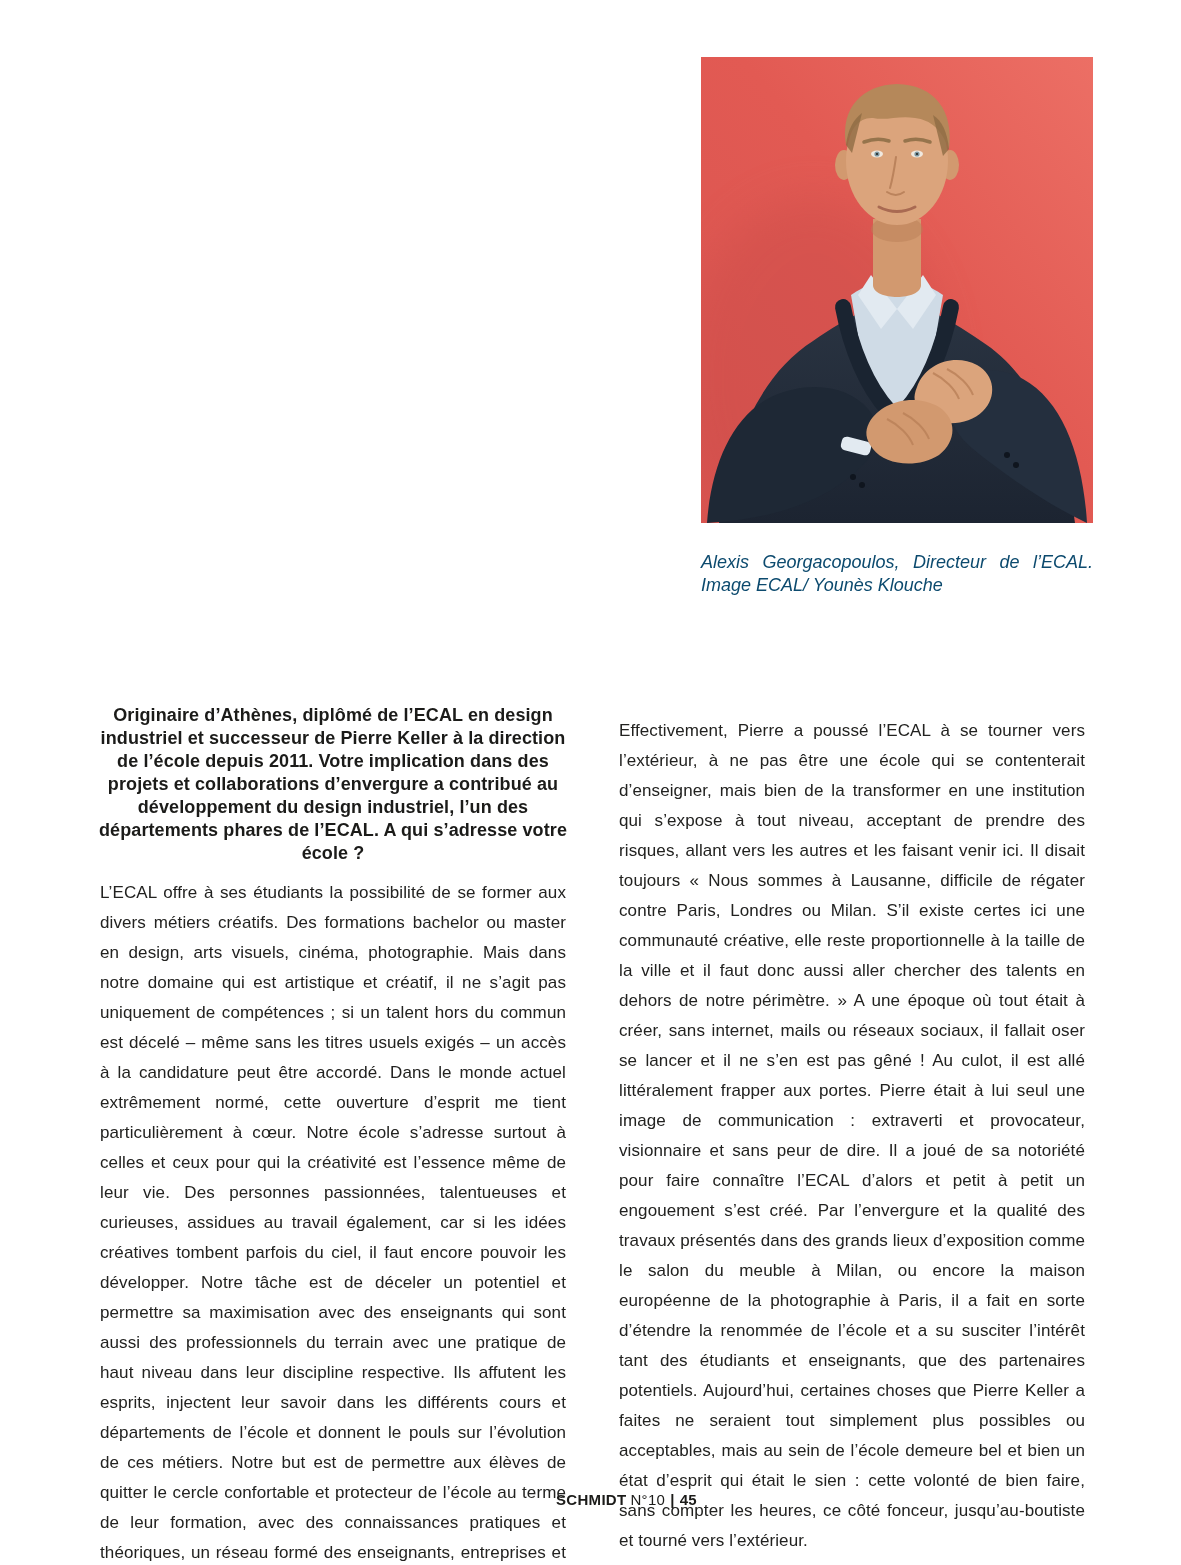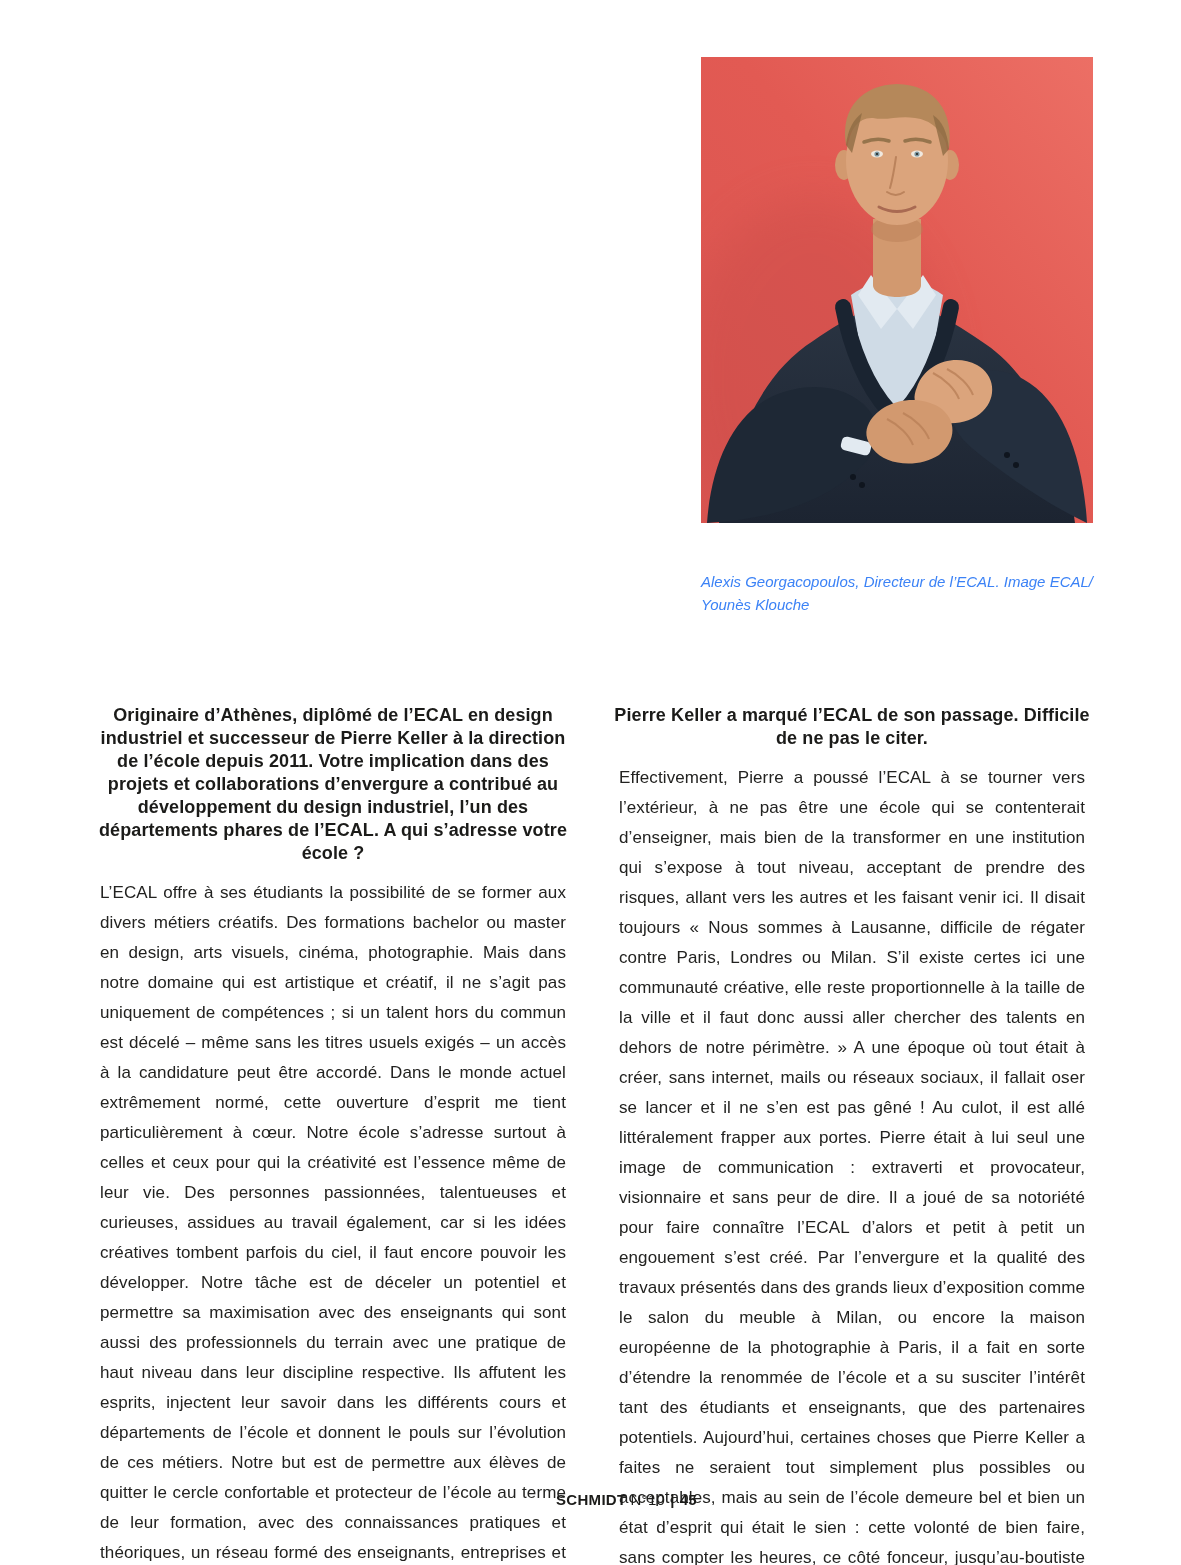--- a/index.html
+++ b/index.html
@@ -4,22 +4,22 @@
 <style>
   html,body{margin:0;padding:0;}
   body{
     width:1181px;height:1565px;position:relative;background:#ffffff;
     font-family:"Liberation Sans", sans-serif;color:#1e1e1c;
     -webkit-font-smoothing:antialiased;
   }
   .photo{position:absolute;left:701px;top:57px;width:392px;height:466px;margin:0;}
   .photo svg{display:block;width:392px;height:466px;}
   .caption{
-    position:absolute;left:701px;top:570px;width:392px;margin:0;
-    font-style:italic;font-size:15px;line-height:23px;text-align:justify;color:#3b82f6;
+    position:absolute;left:701px;top:551px;width:392px;margin:0;
+    font-style:italic;font-size:18px;line-height:23px;text-align:justify;color:#0c4a6e;
   }
   .columns{position:absolute;left:88px;top:704px;width:1009px;display:flex;gap:29px;}
   .col{width:490px;}
   .question{
     margin:0 0 13px 0;font-size:18px;line-height:23px;font-weight:bold;
     letter-spacing:0.1px;color:#1b1b19;text-align:center;
   }
   .answer{
     margin:12px;font-size:17px;line-height:30px;text-align:justify;
     letter-spacing:0.1px;color:#222220;
@@ -103,21 +103,20 @@
   </figure>
 
   <figcaption class="caption">Alexis Georgacopoulos, Directeur de l’ECAL. Image ECAL/ Younès Klouche</figcaption>
 
   <main class="columns">
     <section class="col">
       <h2 class="question">Originaire d’Athènes, diplômé de l’ECAL en design industriel et successeur de Pierre Keller à la direction de l’école depuis 2011. Votre implication dans des projets et collaborations d’envergure a contribué au développement du design industriel, l’un des départements phares de l’ECAL. A qui s’adresse votre école ?</h2>
       <p class="answer">L’ECAL offre à ses étudiants la possibilité de se former aux divers métiers créatifs. Des formations bachelor ou master en design, arts visuels, cinéma, photographie. Mais dans notre domaine qui est artistique et créatif, il ne s’agit pas uniquement de compétences ; si un talent hors du commun est décelé – même sans les titres usuels exigés – un accès à la candidature peut être accordé. Dans le monde actuel extrêmement normé, cette ouverture d’esprit me tient particulièrement à cœur. Notre école s’adresse surtout à celles et ceux pour qui la créativité est l’essence même de leur vie. Des personnes passionnées, talentueuses et curieuses, assidues au travail également, car si les idées créatives tombent parfois du ciel, il faut encore pouvoir les développer. Notre tâche est de déceler un potentiel et permettre sa maximisation avec des enseignants qui sont aussi des professionnels du terrain avec une pratique de haut niveau dans leur discipline respective. Ils affutent les esprits, injectent leur savoir dans les différents cours et départements de l’école et donnent le pouls sur l’évolution de ces métiers. Notre but est de permettre aux élèves de quitter le cercle confortable et protecteur de l’école au terme de leur formation, avec des connaissances pratiques et théoriques, un réseau formé des enseignants, entreprises et partenaires mais aussi des synergies entre étudiants des divers départements, pour se réaliser à une échelle plus grande.</p>
     </section>
     <section class="col">
-      <h2 class="question">Pierre Keller a marqué l’ECAL de son passage. Difficile de ne pas le citer.</h2>
       <p class="answer">Effectivement, Pierre a poussé l’ECAL à se tourner vers l’extérieur, à ne pas être une école qui se contenterait d’enseigner, mais bien de la transformer en une institution qui s’expose à tout niveau, acceptant de prendre des risques, allant vers les autres et les faisant venir ici. Il disait toujours « Nous sommes à Lausanne, difficile de régater contre Paris, Londres ou Milan. S’il existe certes ici une communauté créative, elle reste proportionnelle à la taille de la ville et il faut donc aussi aller chercher des talents en dehors de notre périmètre. » A une époque où tout était à créer, sans internet, mails ou réseaux sociaux, il fallait oser se lancer et il ne s’en est pas gêné ! Au culot, il est allé littéralement frapper aux portes. Pierre était à lui seul une image de communication : extraverti et provocateur, visionnaire et sans peur de dire. Il a joué de sa notoriété pour faire connaître l’ECAL d’alors et petit à petit un engouement s’est créé. Par l’envergure et la qualité des travaux présentés dans des grands lieux d’exposition comme le salon du meuble à Milan, ou encore la maison européenne de la photographie à Paris, il a fait en sorte d’étendre la renommée de l’école et a su susciter l’intérêt tant des étudiants et enseignants, que des partenaires potentiels. Aujourd’hui, certaines choses que Pierre Keller a faites ne seraient tout simplement plus possibles ou acceptables, mais au sein de l’école demeure bel et bien un état d’esprit qui était le sien : cette volonté de bien faire, sans compter les heures, ce côté fonceur, jusqu’au-boutiste et tourné vers l’extérieur.</p>
     </section>
   </main>
 
   <footer class="footer">
     <span class="bold">SCHMIDT</span><span class="issue">N°10</span><span class="sep">|</span><span class="bold">45</span>
   </footer>
 
 </div>
 

